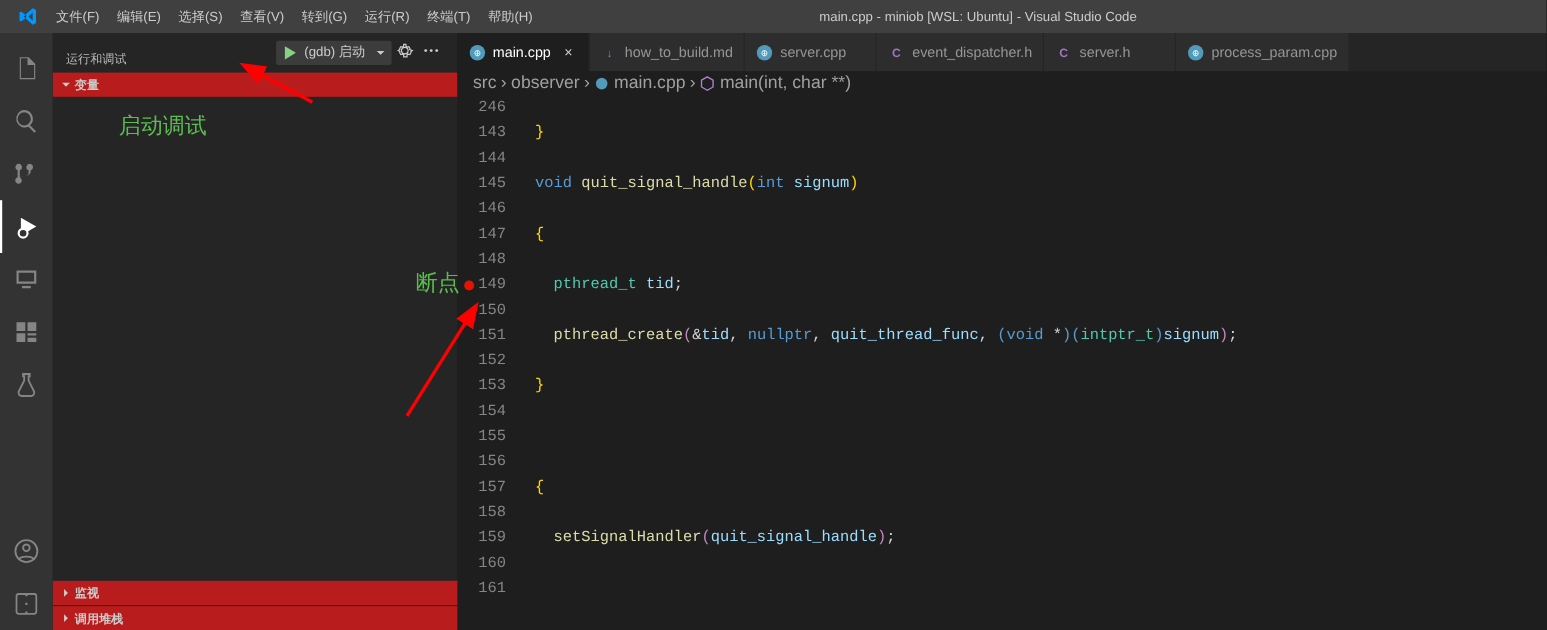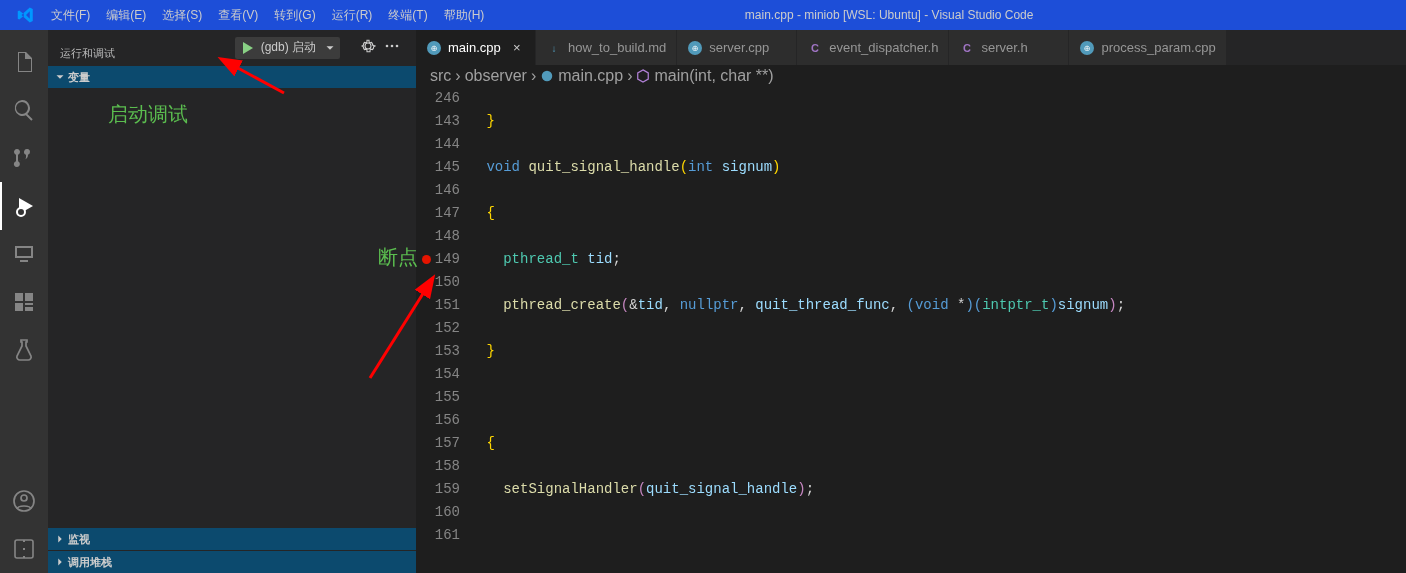--- a/index.html
+++ b/index.html
@@ -7,21 +7,21 @@
   width: 1406px; height: 573px;
   background: #1e1e1e;
   font-family: "Segoe UI", "Microsoft YaHei", sans-serif;
   color: #cccccc;
   overflow: hidden;
   position: relative;
 }
 
 .titlebar {
   height: 30px;
-  background: #1d4ed8;
+  background: #404040;
   display: flex;
   align-items: center;
   padding-left: 8px;
   font-size: 12px;
 }
 .titlebar .logo { width: 35px; display:flex; align-items:center; justify-content:center;}
 .menu { display: flex; }
 .menu-item { padding: 0 8px; color: #cccccc; cursor: default; line-height: 30px; }
 .title-center { flex: 1; text-align: center; color: #cccccc; }
 
@@ -62,40 +62,40 @@
   display: flex;
   align-items: center;
   padding: 0 12px;
 }
 .sidebar-title { color: #bbbbbb; font-size: 11px; flex: 1; margin-top: 12px; }
 .run-config {
   display: flex; align-items: center;
   background: #3c3c3c;
   border-radius: 2px;
   height: 22px;
-  margin-right: 16px;
+  margin-right: 0;
   justify-content: flex-end;
 }
 .play-btn {
   width: 24px; height: 22px;
   display: flex; align-items: center; justify-content: center;
   color: #89d185;
 }
 .config-name { padding: 0 4px 0 2px; color: #cccccc; font-size: 12px; }
 .config-dd { width: 20px; display:flex; align-items:center; justify-content:center; color:#cccccc; }
 .gear, .dots { color:#cccccc; padding:0 4px; }
 
 .section {
   border-top: 1px solid #1e1e1e00;
 }
 .section-head {
   height: 22px;
   display: flex; align-items: center;
   padding: 0 4px;
-  background: #0c4a6e;
+  background: #b91c1c;
   cursor: pointer;
   font-weight: 700;
   font-size: 11px;
   color: #cccccc;
 }
 .section-head .chev { width: 16px; display:flex; justify-content:center; }
 .section .body { flex: 1; }
 
 
 .editor { flex: 1; display: flex; flex-direction: column; background:#1e1e1e; }

